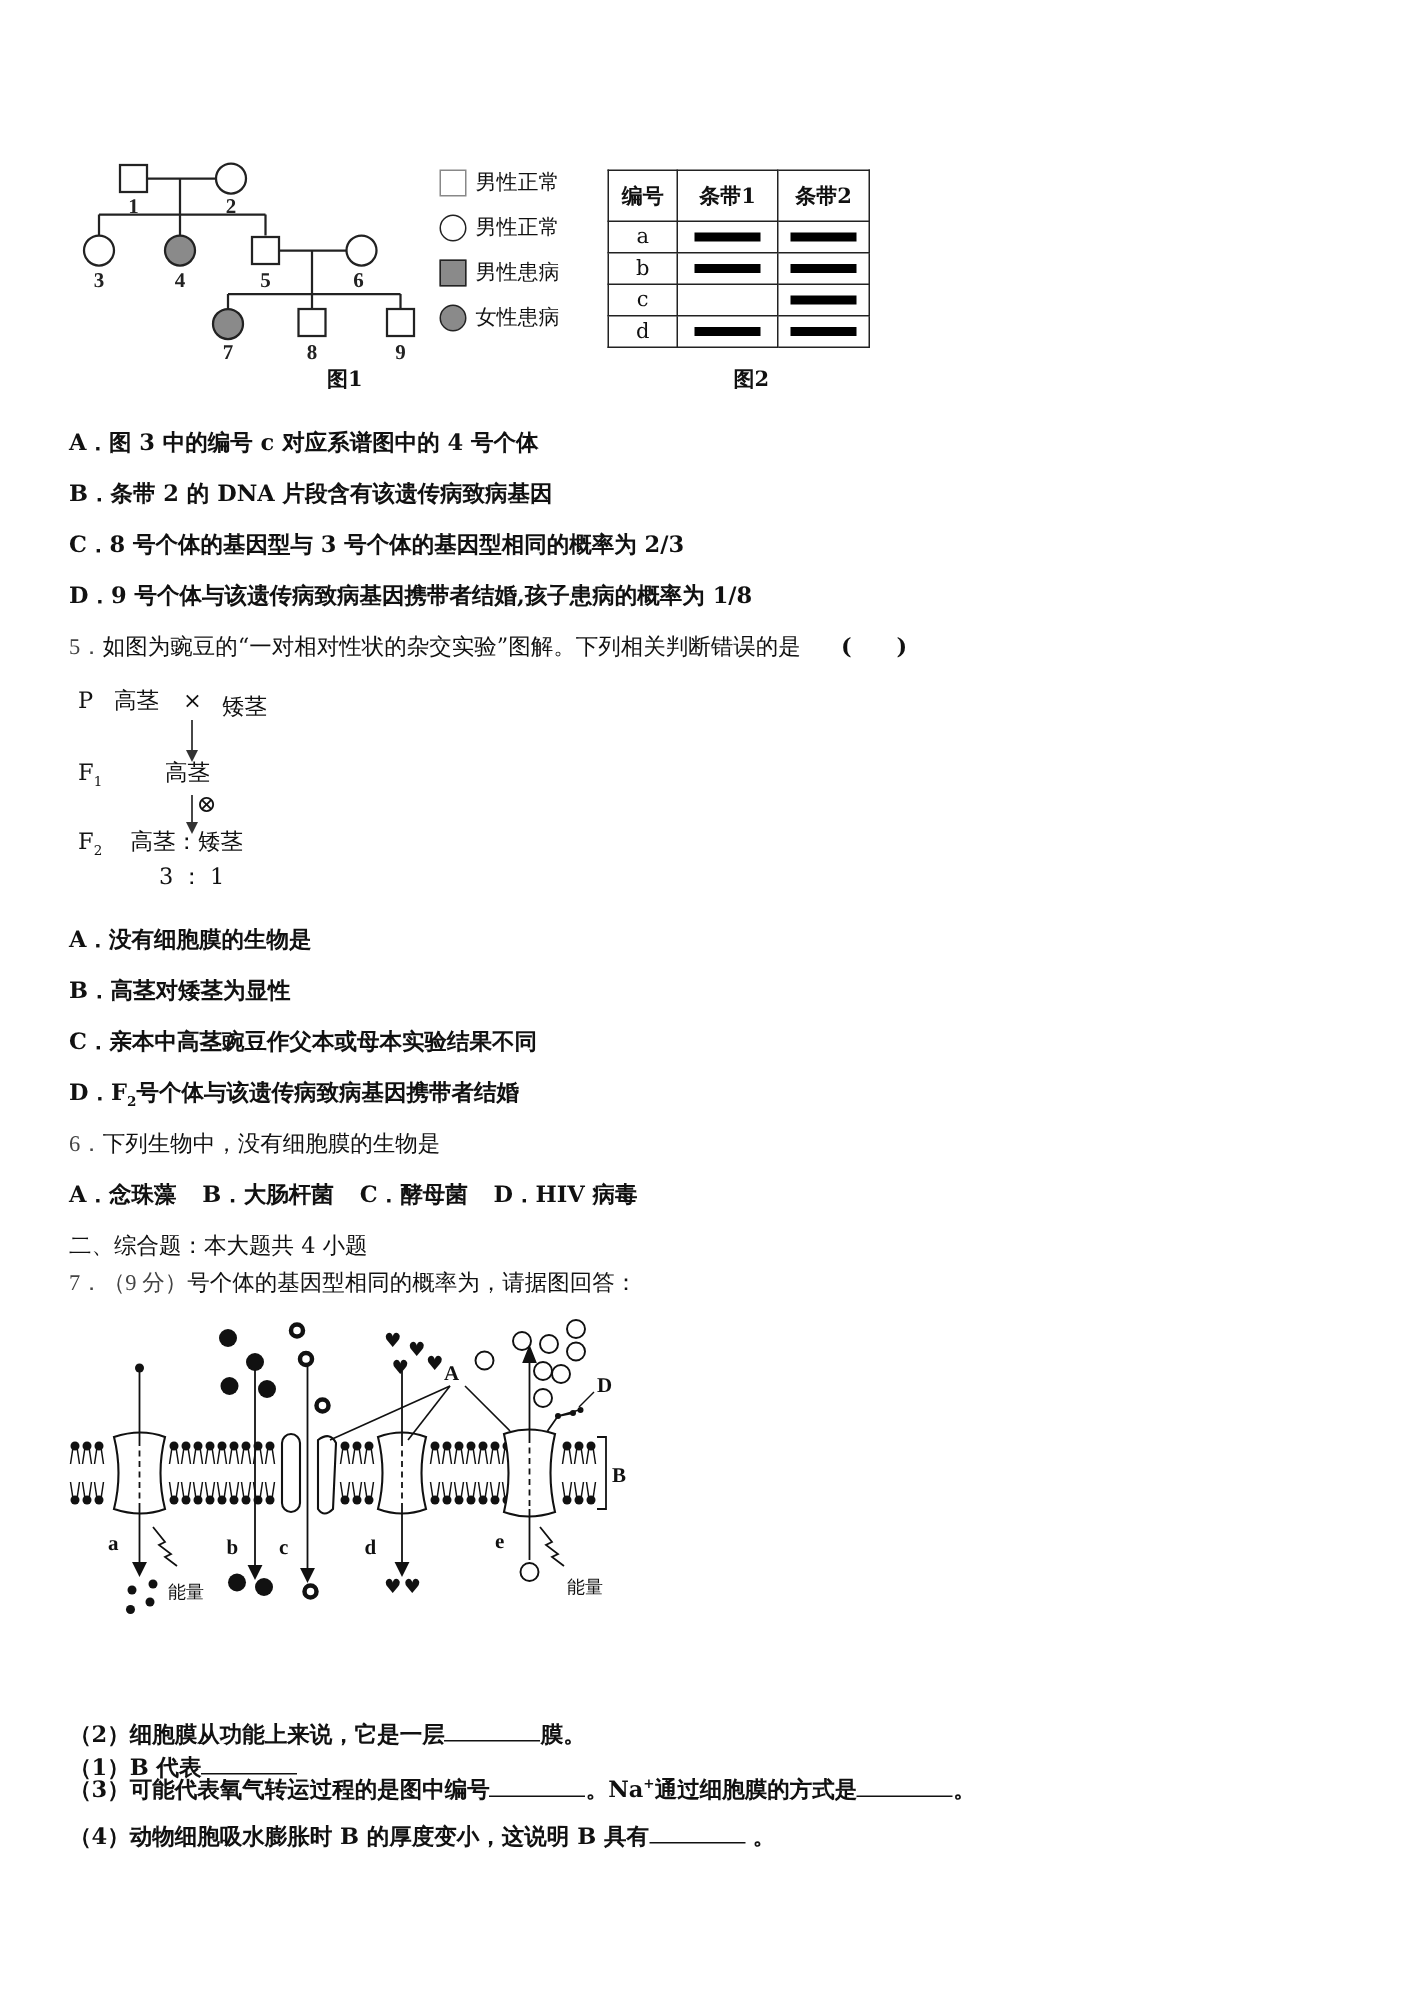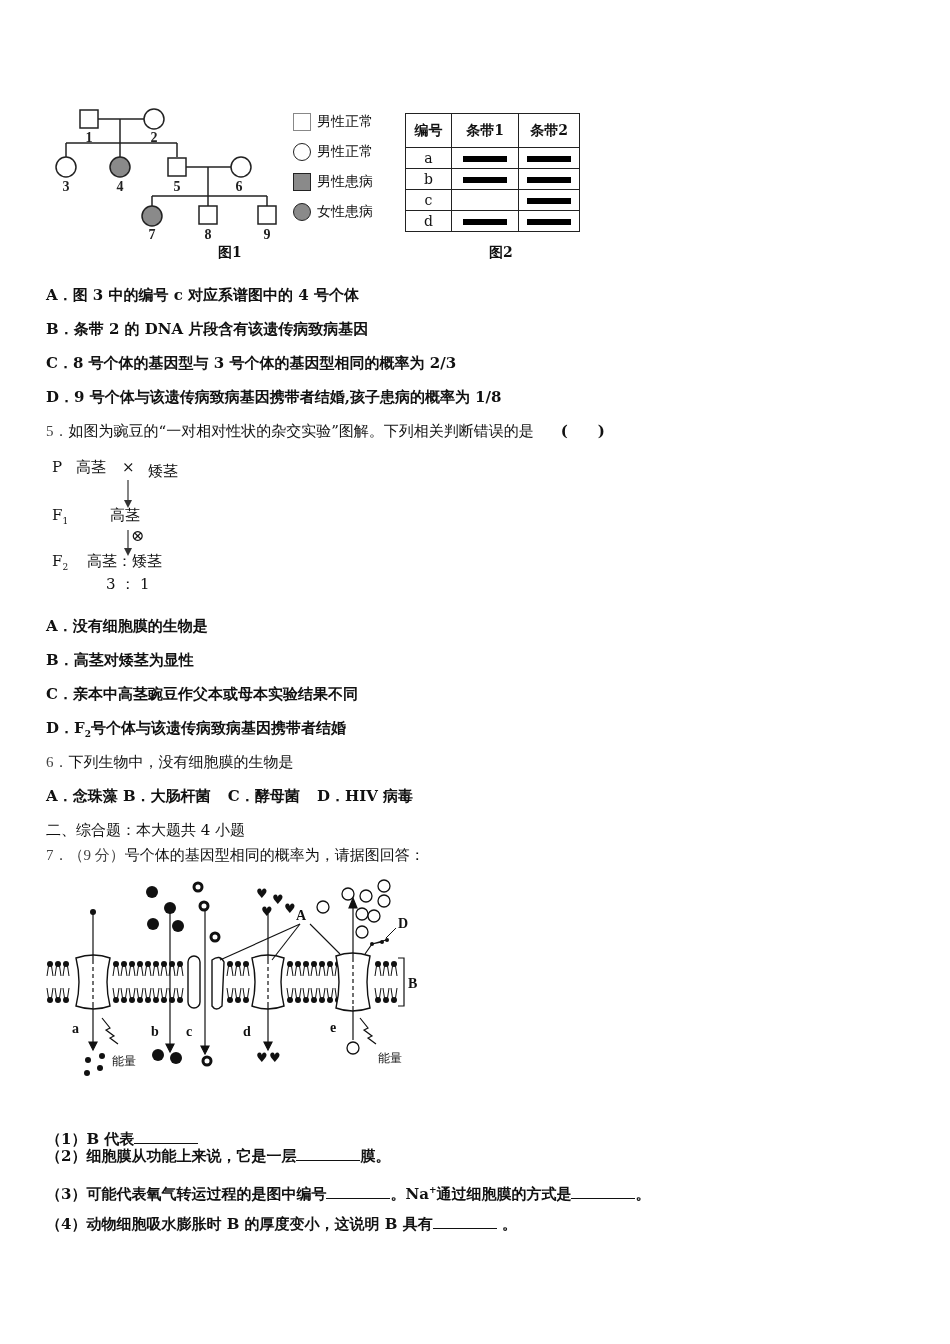--- a/index.html
+++ b/index.html
@@ -164,21 +164,21 @@
 </div>
 <div class="line bold" style="top:718px">
   <span>D．</span><span>F</span><sub style="font-size:9px">2</sub><span>号个体与该遗传病致病基因携带者结婚</span>
 </div>
 
 <div class="line" style="top:752px">
   <span class="qnum">6．</span><span>下列生物中，没有细胞膜的生物是</span>
 </div>
 <div class="line bold" style="top:786px">
   <span><span>A．</span><span>念珠藻</span></span>
-  <span style=""><span>B．</span><span>大肠杆菌</span></span>
+  <span style="margin-left:12px"><span>B．</span><span>大肠杆菌</span></span>
   <span style="margin-left:12px"><span>C．</span><span>酵母菌</span></span>
   <span style="margin-left:12px"><span>D．</span><span>HIV 病毒</span></span>
 </div>
 
 <div class="line" style="top:820px">二、综合题：本大题共 4 小题</div>
 <div class="line" style="top:845px">
   <span class="qnum">7．</span><span class="qnum">（9 分）</span><span>号个体的基因型相同的概率为，请据图回答：</span>
 </div>
 
 <svg class="abs" style="left:40px;top:872px" width="400" height="215">
@@ -346,21 +346,21 @@
     <text x="146" y="164">c</text>
     <text x="203" y="164">d</text>
     <text x="290" y="160">e</text>
   </g>
   <g font-family="DejaVu Sans, sans-serif" font-size="12" fill="#111">
     <text x="72" y="193">能量</text>
     <text x="338" y="190">能量</text>
   </g>
 </svg>
 
-<div class="line bold" style="top:1129px">
+<div class="line bold" style="top:1168px">
   <span>（1）</span><span>B 代表</span><span class="blank"></span>
 </div>
 <div class="line bold" style="top:1146px">
   <span>（2）</span><span>细胞膜从功能上来说，它是一层</span><span class="blank"></span><span>膜。</span>
 </div>
 <div class="line bold" style="top:1180px">
   <span>（3）</span><span>可能代表氧气转运过程的是图中编号</span><span class="blank"></span><span>。Na</span><sup style="font-size:9px">+</sup><span>通过细胞膜的方式是</span><span class="blank"></span><span>。</span>
 </div>
 <div class="line bold" style="top:1214px">
   <span>（4）</span><span>动物细胞吸水膨胀时 B 的厚度变小，这说明 B 具有</span><span class="blank"></span><span> 。</span>

